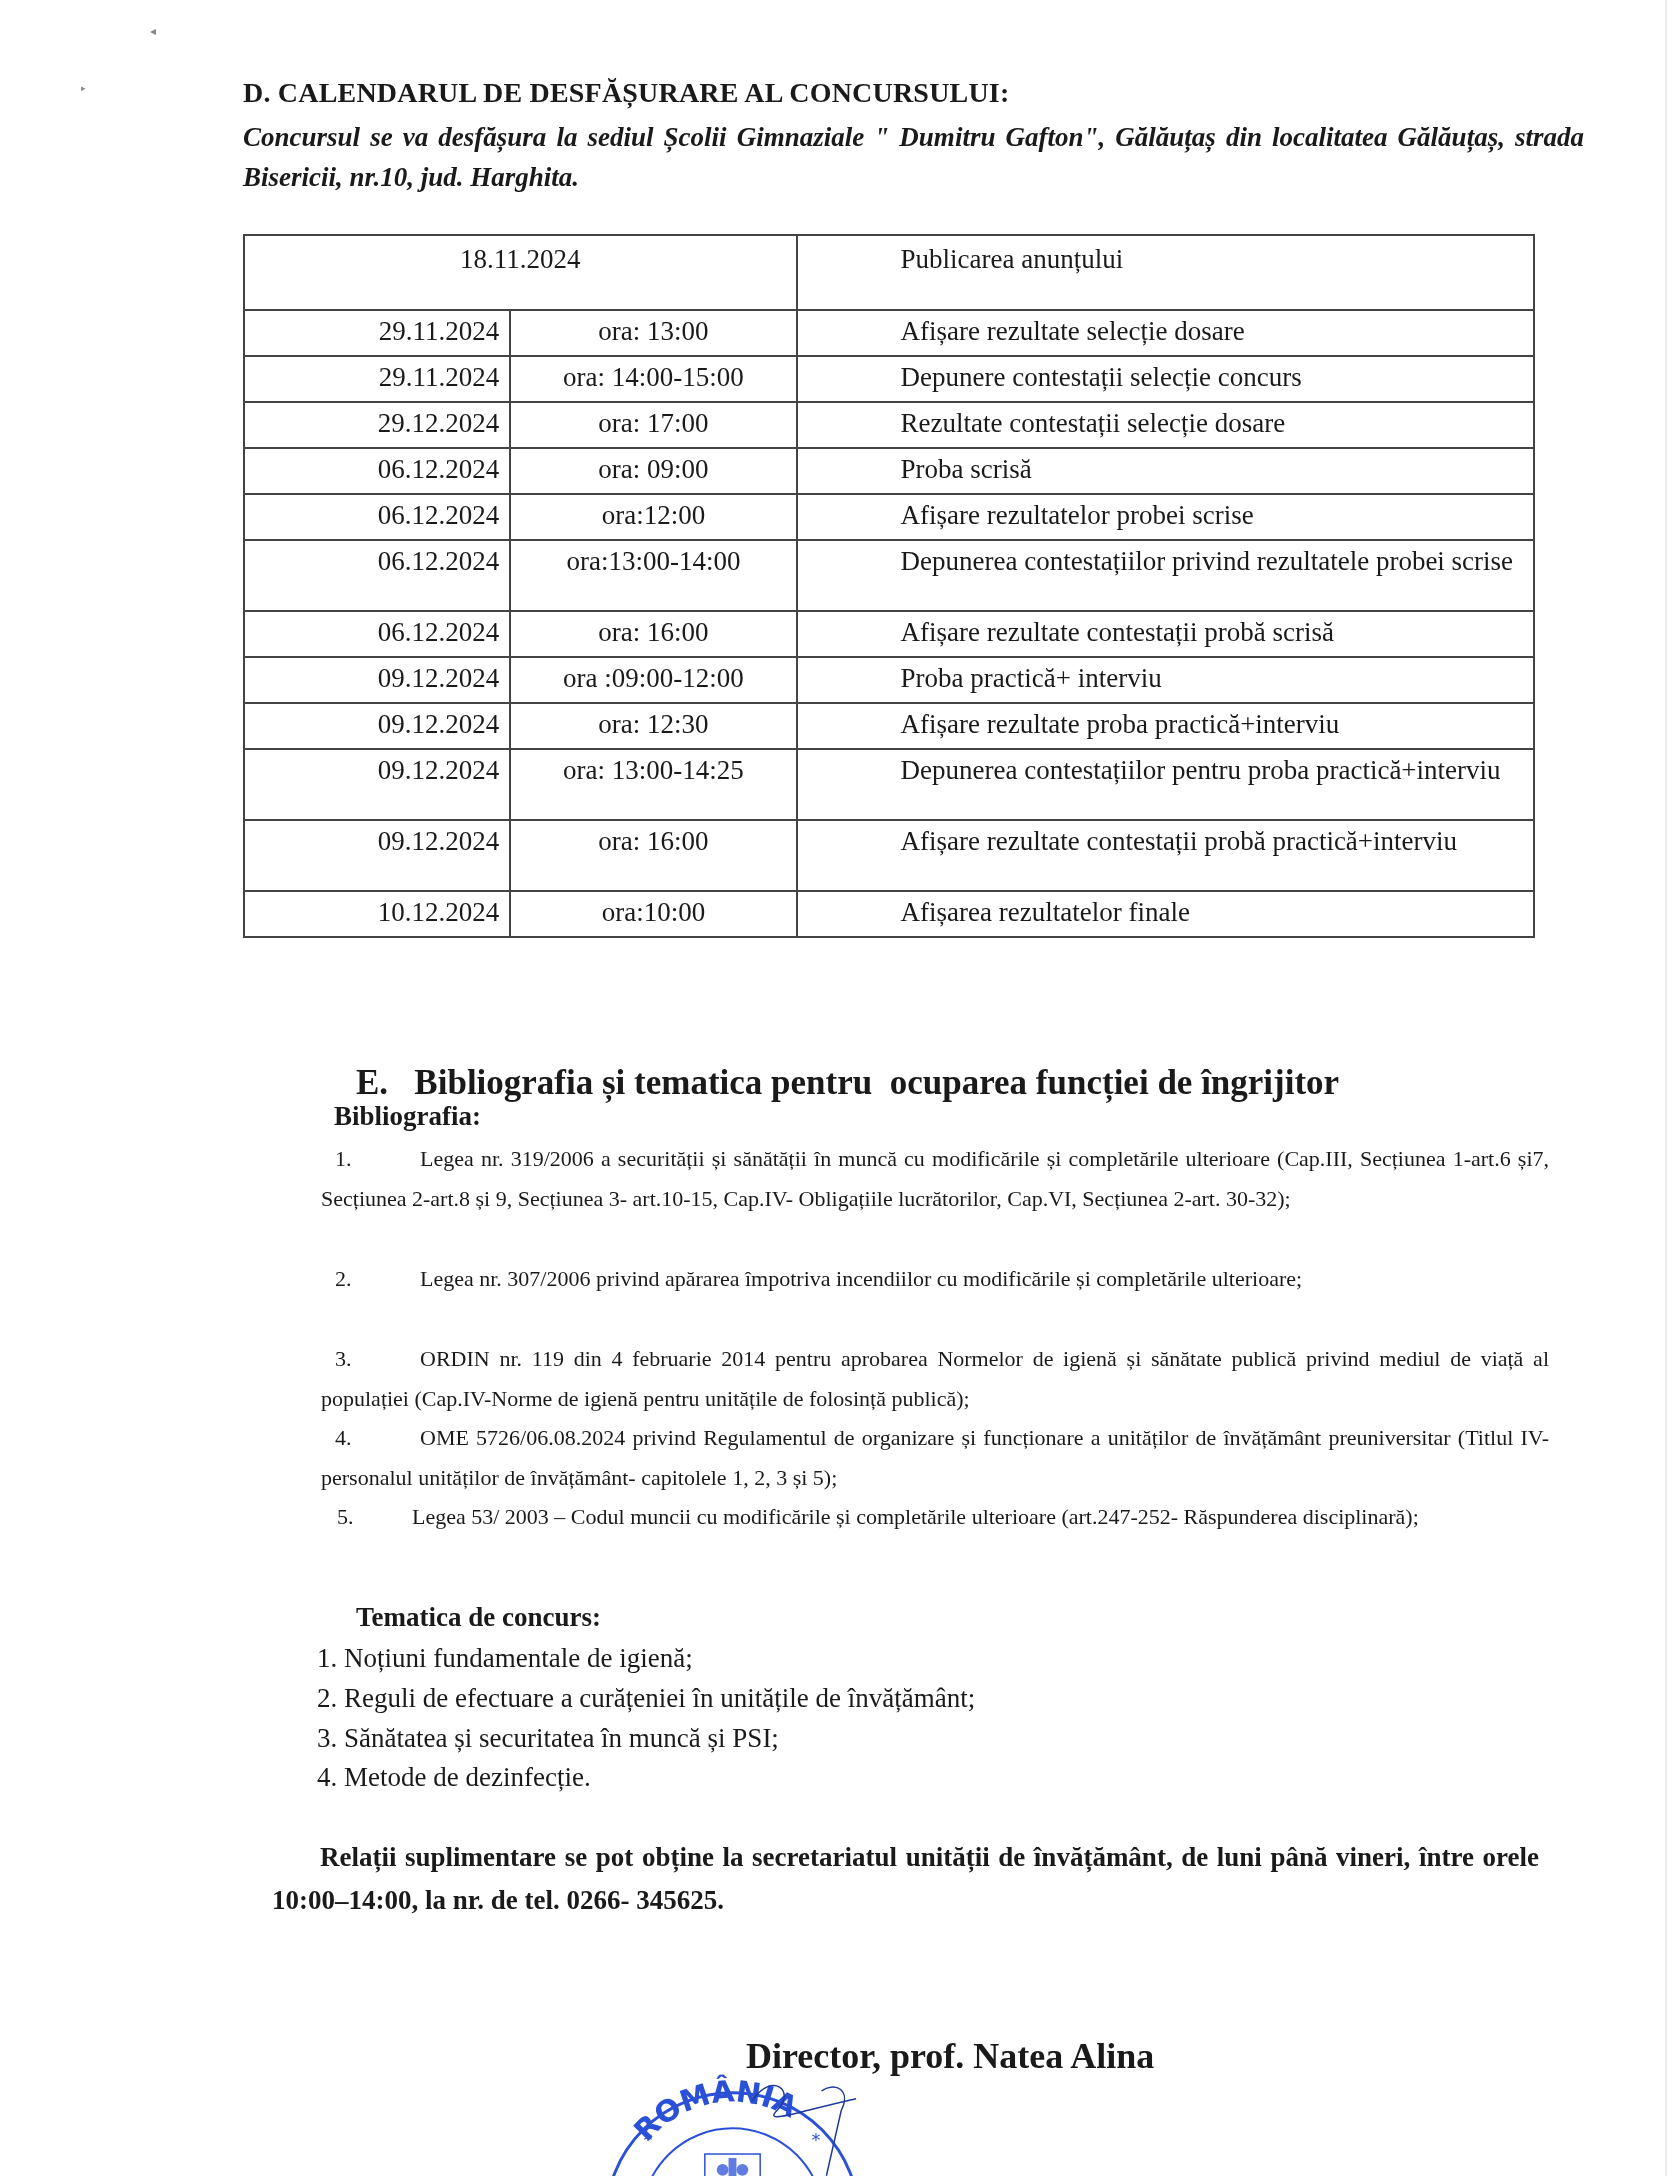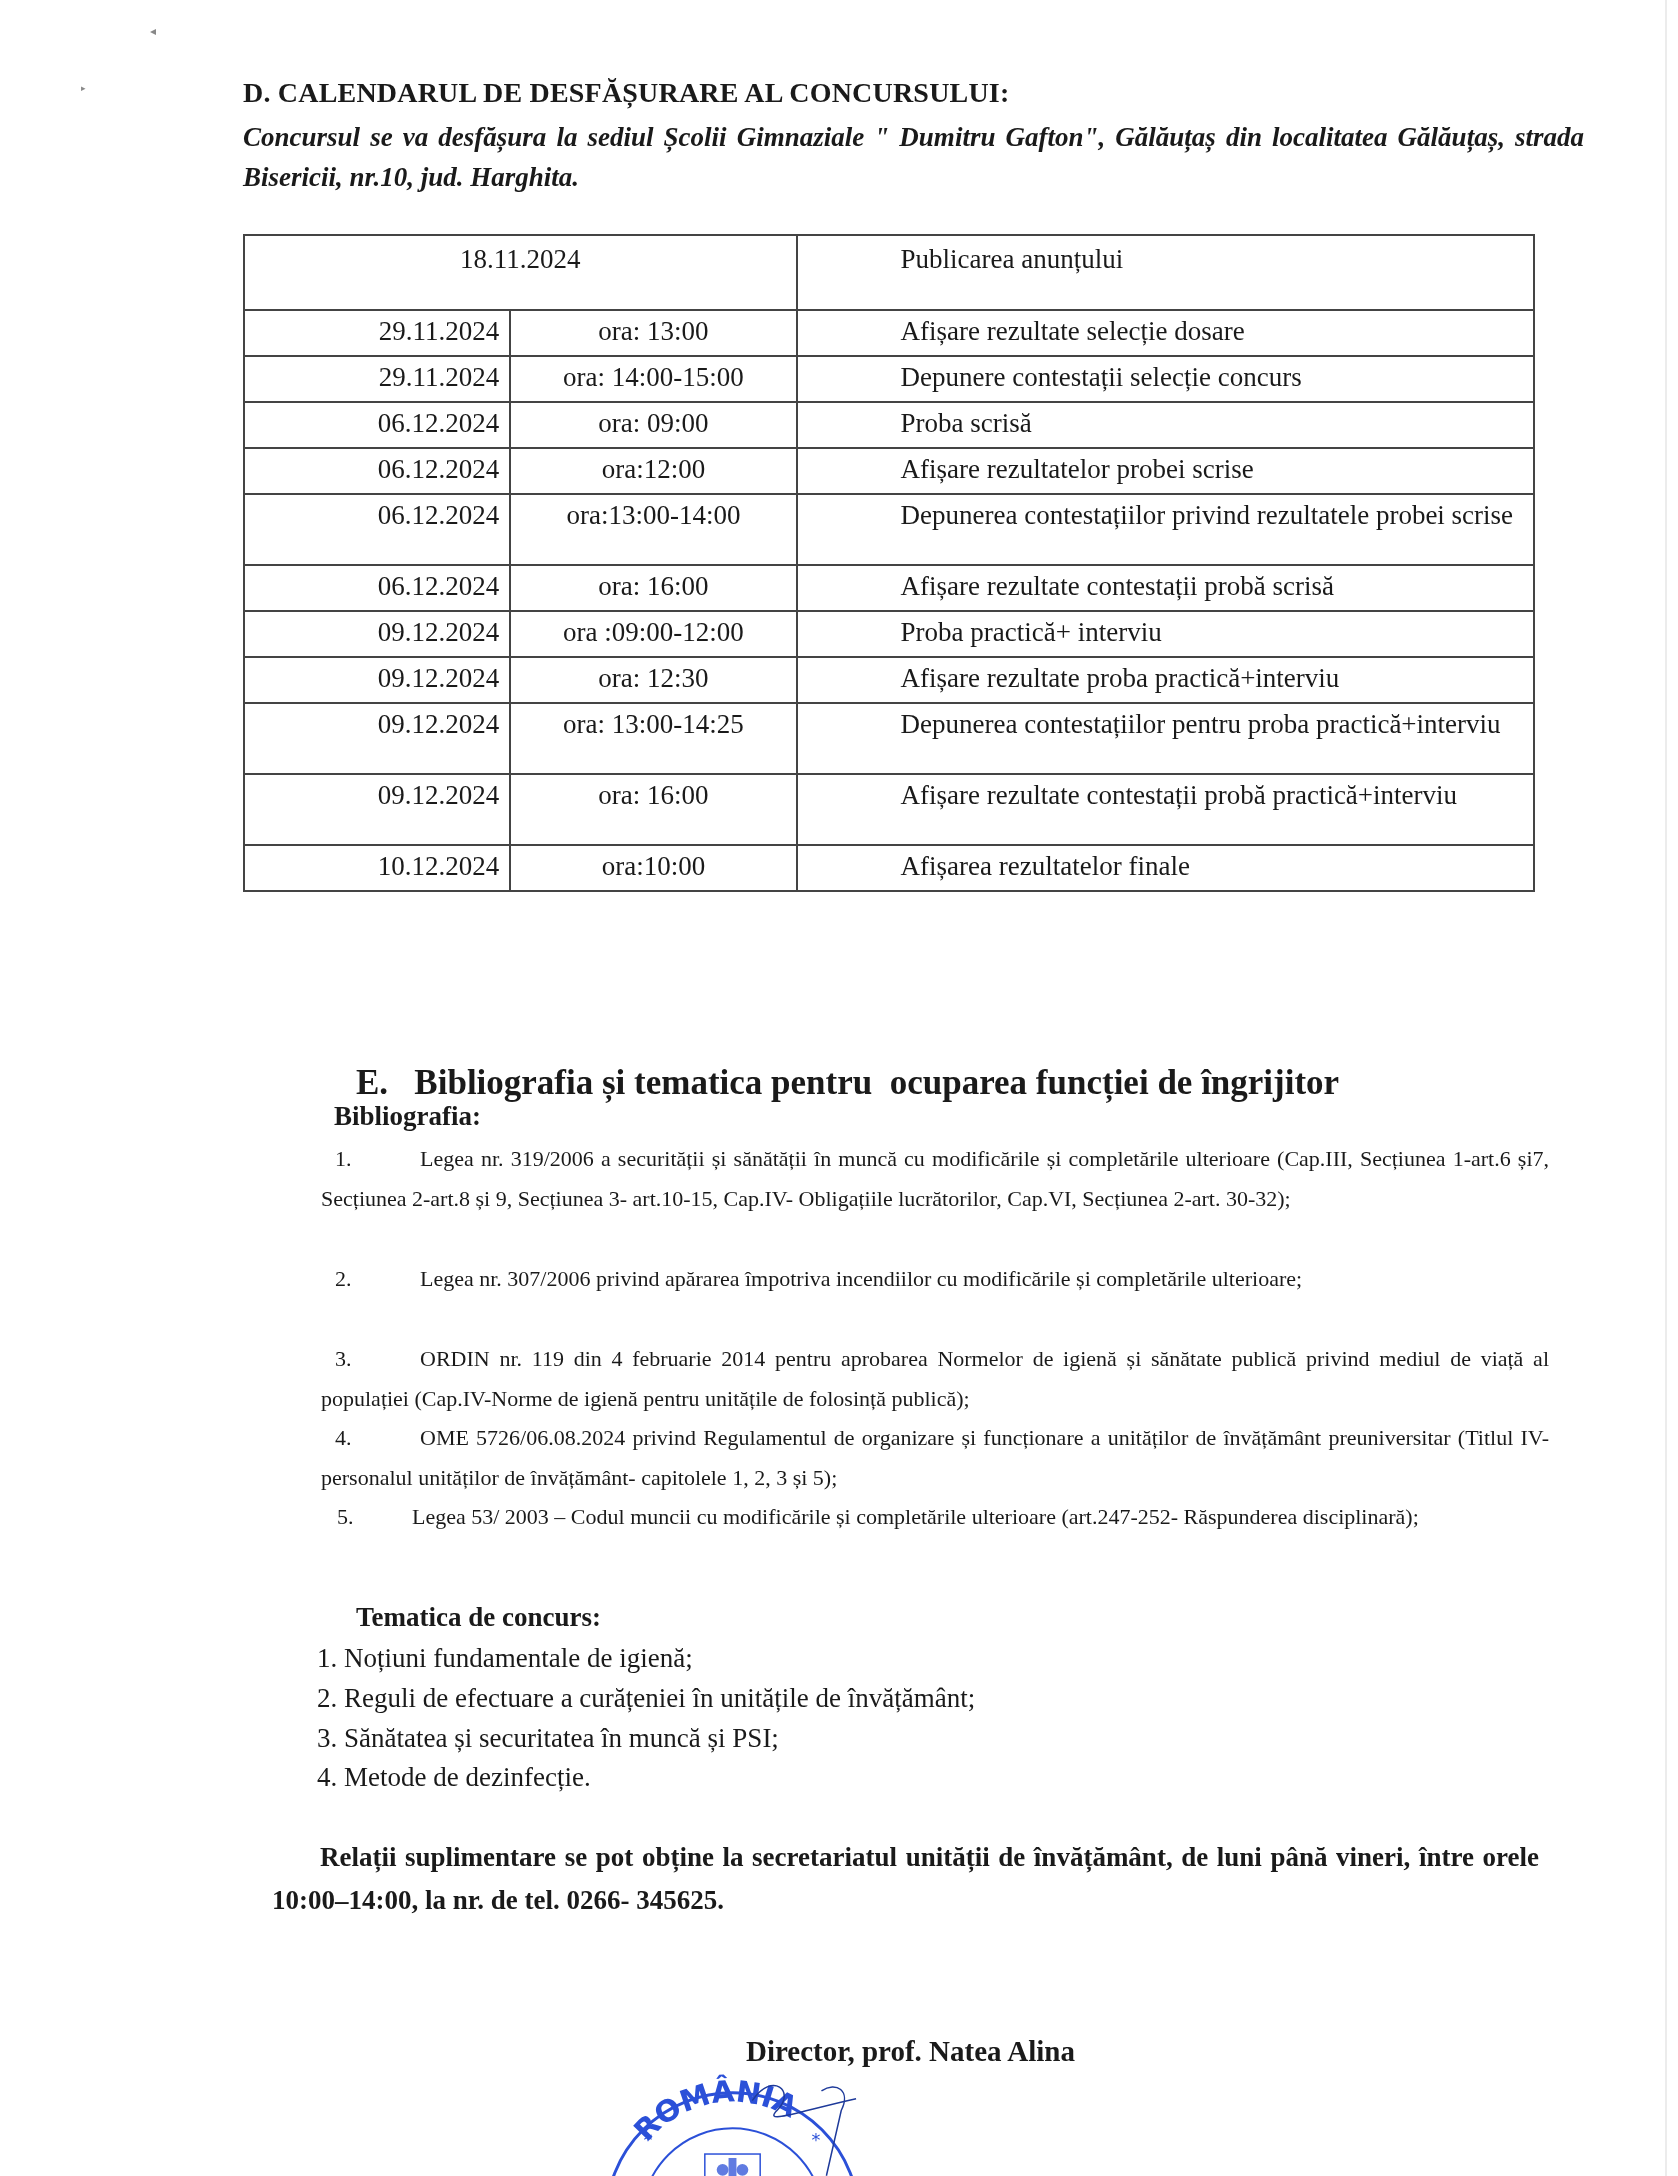--- a/index.html
+++ b/index.html
@@ -23,21 +23,21 @@
   .rn td { height: 42px; padding-top: 2px !important; line-height: 36px; }
   .rd td { height: 67px; padding-top: 2px !important; line-height: 36px; }
   .wide-date { text-align: center; }
   .secE { left: 356px; top: 1063px; font-weight: bold; font-size: 35px; }
   .bib-h { left: 334px; top: 1101px; font-weight: bold; font-size: 27px; }
   .para { left: 310px; width: 1228px; font-size: 22px; line-height: 40px; text-align: justify; margin-left: 11px; }
   .para .num { display: inline-block; width: 99px; padding-left: 14px; box-sizing: border-box; }
   .tem-h { left: 356px; top: 1602px; font-weight: bold; font-size: 27px; }
   .tem-item { left: 317px; font-size: 27px; }
   .contact { left: 272px; width: 1267px; top: 1836px; font-weight: bold; font-size: 27px; line-height: 43px; text-indent: 48px; text-align: justify; }
-  .sig { left: 746px; top: 2035px; font-weight: bold; font-size: 29px; }
+  .sig { left: 746px; top: 2035px; font-weight: bold; font-size: 36px; }
   .stamp { position: absolute; left: 604px; top: 2051px; }
 </style>
 </head>
 <body>
 
 <div class="page-edge"></div>
 <span class="speck" style="left:150px;top:24px;">◂</span>
 <span class="speck" style="left:81px;top:83px;font-size:9px;">▸</span>
 
 <div class="abs title">D. CALENDARUL DE DESFĂȘURARE AL CONCURSULUI:</div>
@@ -51,20 +51,25 @@
       </tr>
       <tr class="rn">
         <td class="c-date">29.11.2024</td>
         <td class="c-time">ora: 13:00</td>
         <td class="c-act">Afișare rezultate selecție dosare</td>
       </tr>
       <tr class="rn">
         <td class="c-date">29.11.2024</td>
         <td class="c-time">ora: 14:00-15:00</td>
         <td class="c-act">Depunere contestații selecție concurs</td>
+      </tr>
+      <tr class="rn">
+        <td class="c-date">29.12.2024</td>
+        <td class="c-time">ora: 17:00</td>
+        <td class="c-act">Rezultate contestații selecție dosare</td>
       </tr>
       <tr class="rn">
         <td class="c-date">06.12.2024</td>
         <td class="c-time">ora: 09:00</td>
         <td class="c-act">Proba scrisă</td>
       </tr>
       <tr class="rn">
         <td class="c-date">06.12.2024</td>
         <td class="c-time">ora:12:00</td>
         <td class="c-act">Afișare rezultatelor probei scrise</td>

